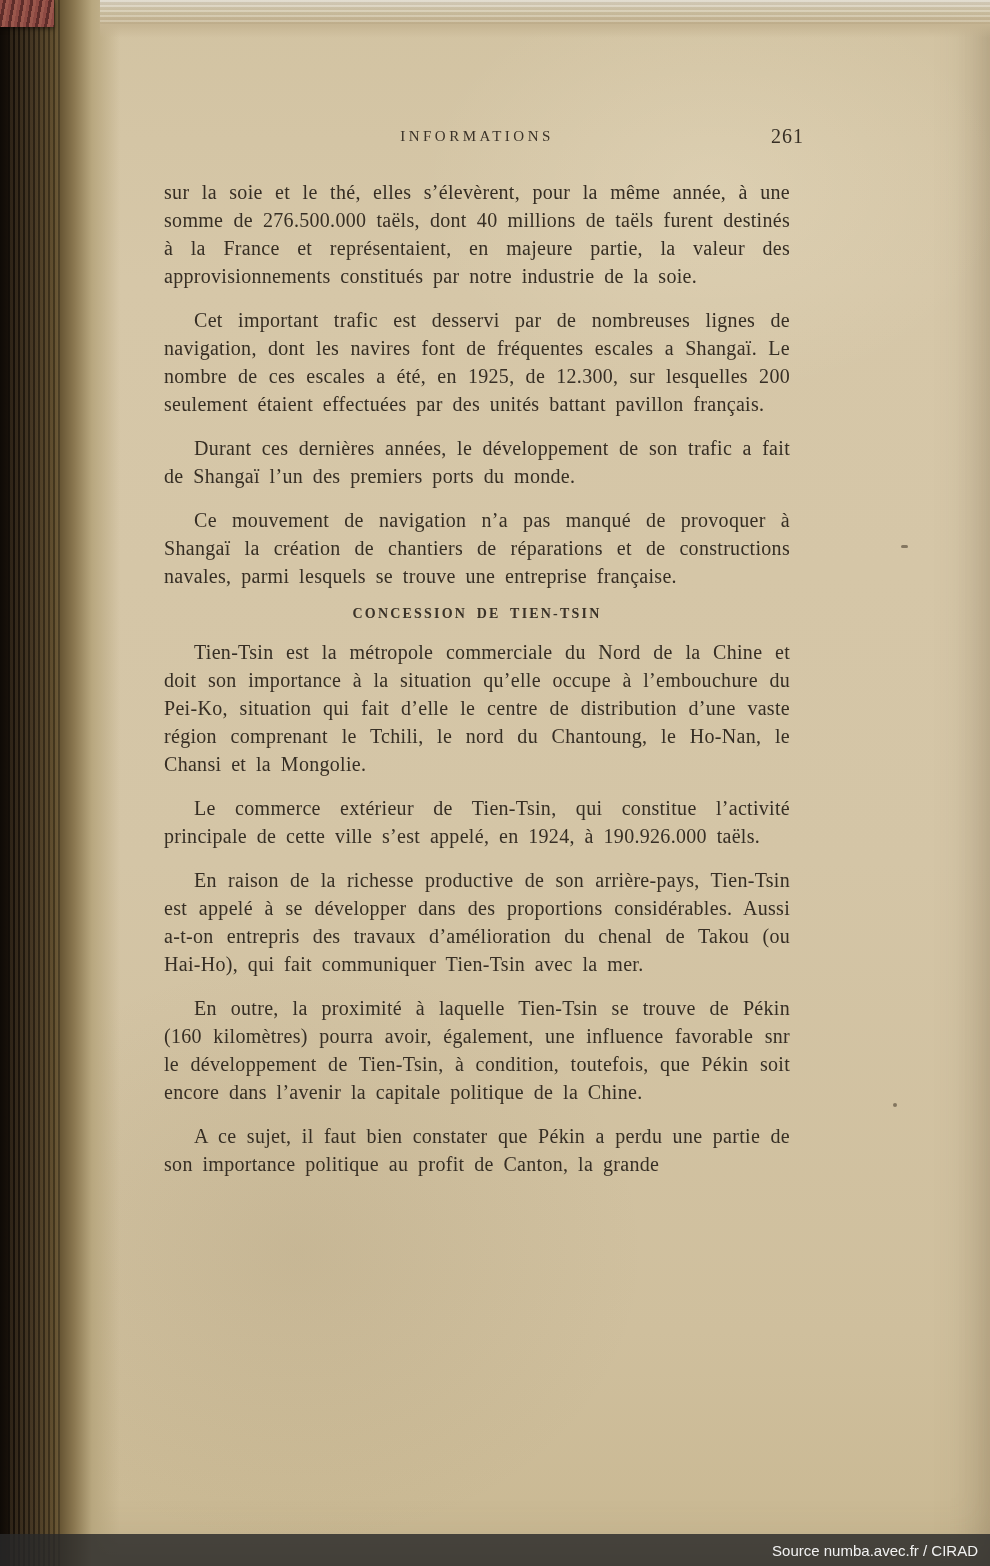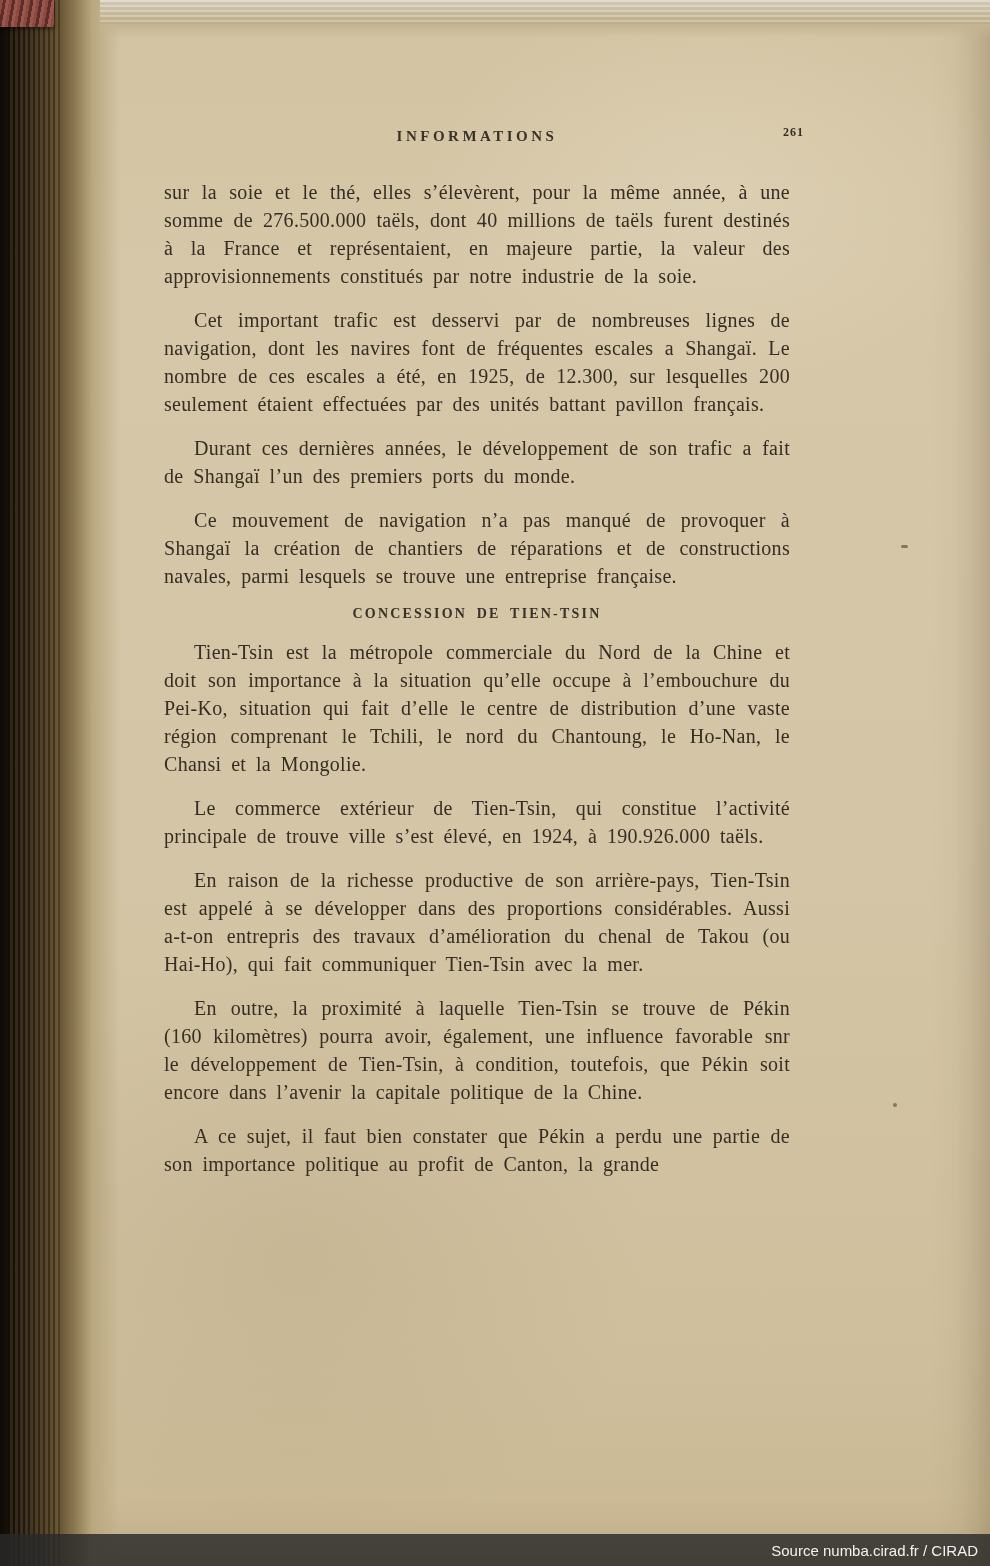--- a/index.html
+++ b/index.html
@@ -72,26 +72,26 @@
 
   
   .content {
     position:absolute; left:148px; top:128px; width:658px;
     color:#362e24;
   }
 
   .page-header { position:relative; height:24px; margin-bottom:26px; }
   .running-head {
     display:block; text-align:center;
-    font-size:15px; font-weight:bold; letter-spacing:3.5px;
+    font-size:15px; font-weight:normal; letter-spacing:3.5px;
     color:#3a3228;
   }
   .page-number {
     position:absolute; right:2px; top:-3px;
-    font-size:12px; font-weight:bold; letter-spacing:1px;
+    font-size:20px; font-weight:normal; letter-spacing:1px;
   }
 
   .body-text p {
     margin:16px;
     font-size:20px; line-height:28px;
     text-align:justify;
     text-indent:30px;
     word-spacing:4.5px; letter-spacing:.3px;
   }
   .body-text p.noindent { text-indent:0; }
@@ -143,27 +143,27 @@
     <div class="body-text">
 
       <p class="noindent">sur la soie et le thé, elles s’élevèrent, pour la même année, à une somme de 276.500.000 taëls, dont 40 millions de taëls furent destinés à la France et représentaient, en majeure partie, la valeur des approvisionnements constitués par notre industrie de la soie.</p>
       <p>Cet important trafic est desservi par de nombreuses lignes de navigation, dont les navires font de fréquentes escales a Shangaï. Le nombre de ces escales a été, en 1925, de 12.300, sur lesquelles 200 seulement étaient effectuées par des unités battant pavillon français.</p>
       <p>Durant ces dernières années, le développement de son trafic a fait de Shangaï l’un des premiers ports du monde.</p>
       <p>Ce mouvement de navigation n’a pas manqué de provoquer à Shangaï la création de chantiers de réparations et de constructions navales, parmi lesquels se trouve une entreprise française.</p>
 
       <div class="section-heading">CONCESSION DE TIEN-TSIN</div>
 
       <p>Tien-Tsin est la métropole commerciale du Nord de la Chine et doit son importance à la situation qu’elle occupe à l’embouchure du Pei-Ko, situation qui fait d’elle le centre de distribution d’une vaste région comprenant le Tchili, le nord du Chantoung, le Ho-Nan, le Chansi et la Mongolie.</p>
-      <p>Le commerce extérieur de Tien-Tsin, qui constitue l’activité principale de trouve ville s’est élevé, en 1924, à 190.926.000 taëls.</p>
+      <p>Le commerce extérieur de Tien-Tsin, qui constitue l’activité principale de cette ville s’est appelé, en 1924, à 190.926.000 taëls.</p>
       <p>En raison de la richesse productive de son arrière-pays, Tien-Tsin est appelé à se développer dans des proportions considérables. Aussi a-t-on entrepris des travaux d’amélioration du chenal de Takou (ou Hai-Ho), qui fait communiquer Tien-Tsin avec la mer.</p>
       <p>En outre, la proximité à laquelle Tien-Tsin se trouve de Pékin (160 kilomètres) pourra avoir, également, une influence favorable snr le développement de Tien-Tsin, à condition, toutefois, que Pékin soit encore dans l’avenir la capitale politique de la Chine.</p>
 
 
       <p>A ce sujet, il faut bien constater que Pékin a perdu une partie de son importance politique au profit de Canton, la grande</p>
 
     </div>
   </div>
 
   <div class="footer-bar">
-    <span>Source numba.cirad.fr / CIRAD</span>
+    <span>Source numba.avec.fr / CIRAD</span>
   </div>
 
 </div>
 
 </body></html>

